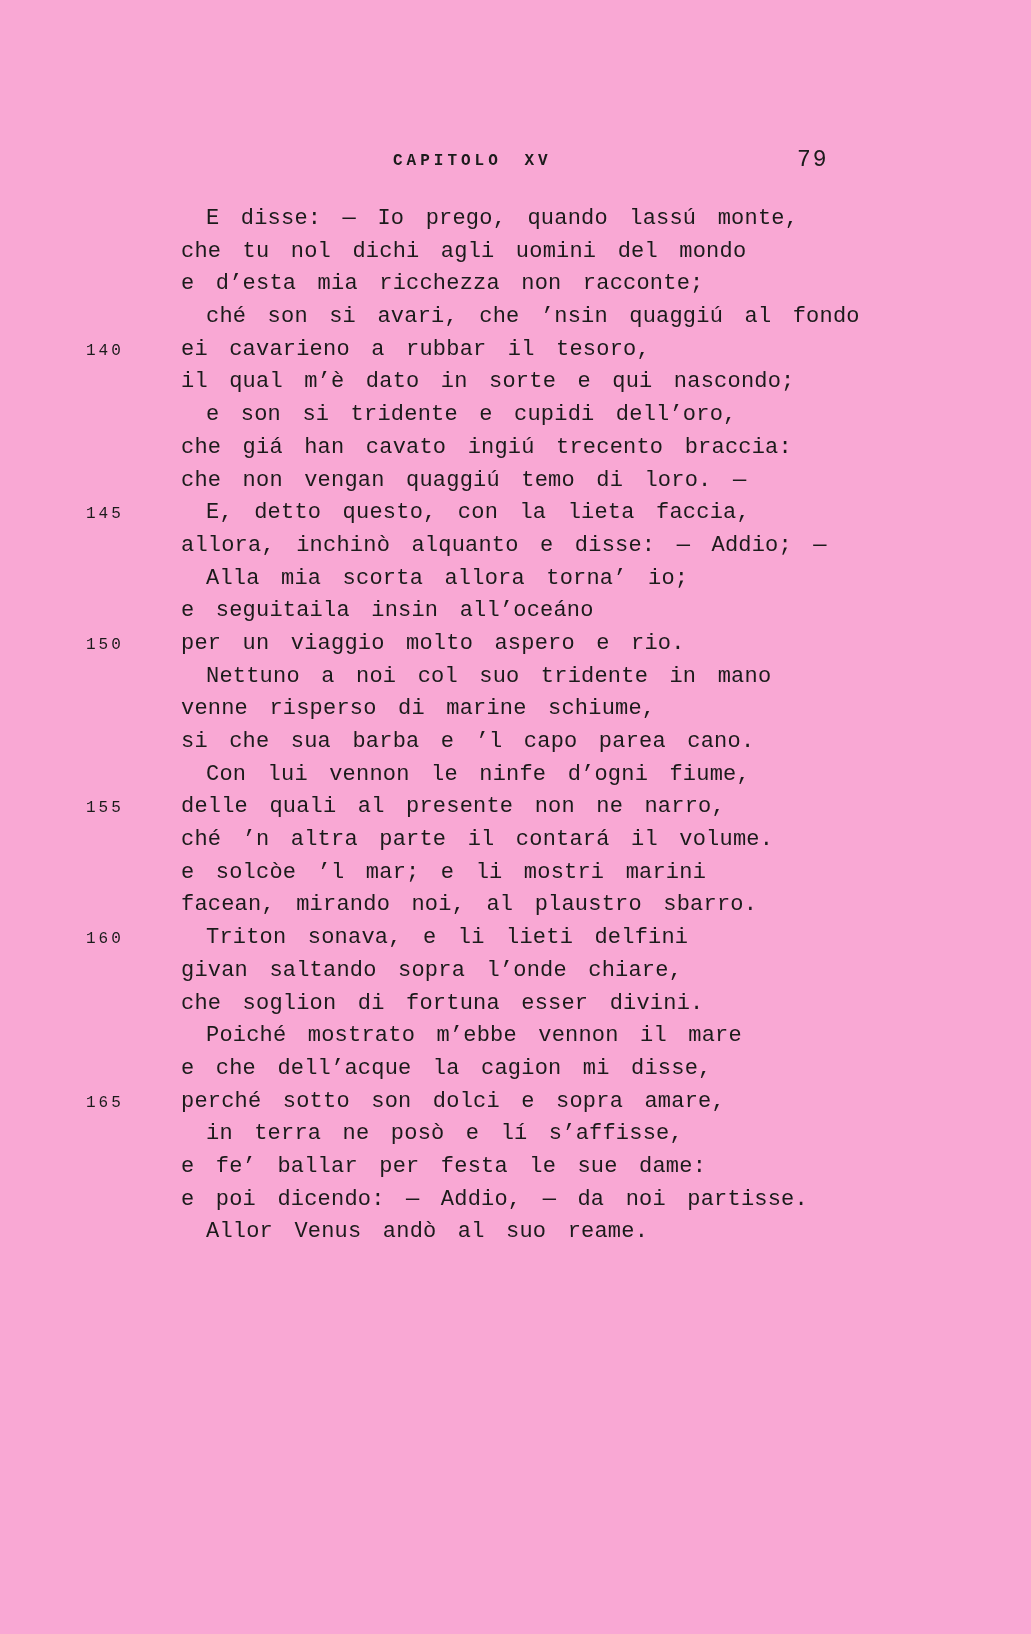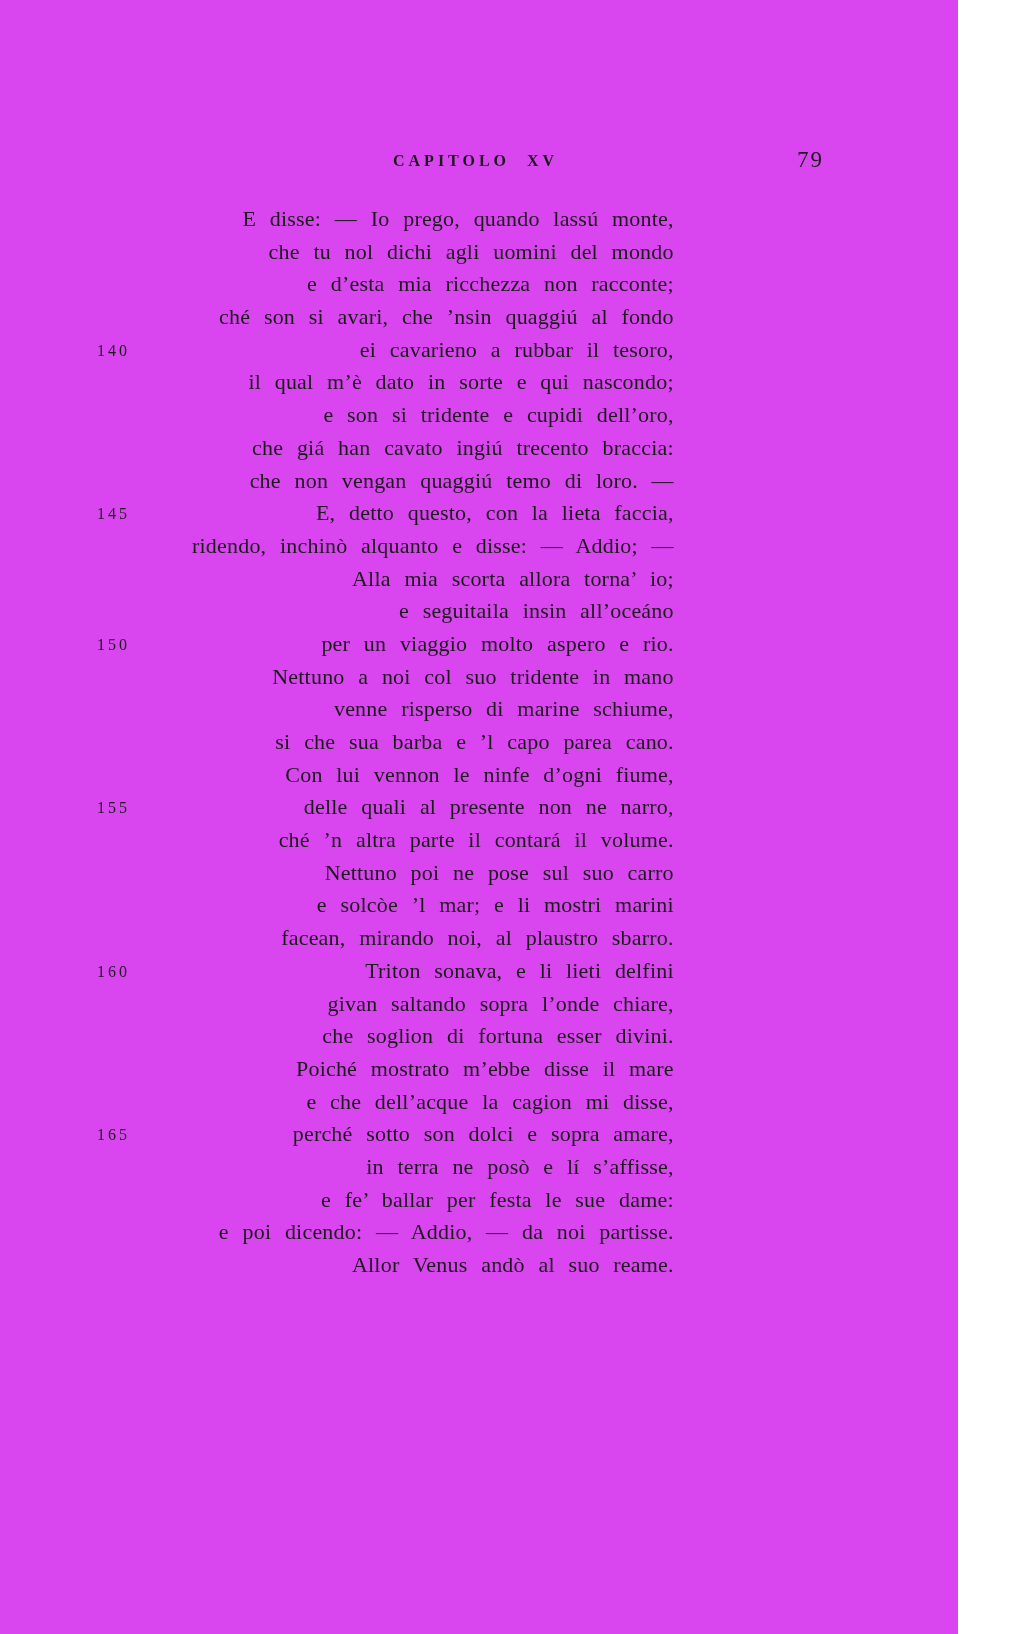--- a/index.html
+++ b/index.html
@@ -2,24 +2,24 @@
 <html><head>
 <meta charset="utf-8">
 <style>
   html, body {
     margin: 0;
     padding: 0;
     background: #ffffff;
   }
   .page {
     position: relative;
-    width: 958px;
+    width: 1031px;
     height: 1634px;
-    background: #d946ef;
-    font-family: Liberation Serif, serif;
+    background: #f9a8d4;
+    font-family: Liberation Mono, monospace;
     color: #1b1b1b;
     overflow: hidden;
   }
   .chapter-title {
     position: absolute;
     left: 393px;
     top: 152px;
     font-size: 16px;
     font-weight: 700;
     letter-spacing: 4px;
@@ -28,23 +28,22 @@
   }
   .page-number {
     position: absolute;
     left: 797px;
     top: 147px;
     font-size: 23px;
     letter-spacing: 2px;
   }
   .poem {
     position: absolute;
-    left: 192px;
+    left: 181px;
     top: 203px;
-    text-align: right;
   }
   .verse-line {
     position: relative;
     height: 32.7px;
     line-height: 32.7px;
     font-size: 22px;
     letter-spacing: 0.2px;
     word-spacing: 8px;
     white-space: nowrap;
   }
@@ -74,37 +73,36 @@
       <div class="verse-line indent"><span class="verse-text">E disse: — Io prego, quando lassú monte,</span></div>
       <div class="verse-line"><span class="verse-text">che tu nol dichi agli uomini del mondo</span></div>
       <div class="verse-line"><span class="verse-text">e d’esta mia ricchezza non racconte;</span></div>
       <div class="verse-line indent"><span class="verse-text">ché son si avari, che ’nsin quaggiú al fondo</span></div>
       <div class="verse-line"><span class="line-number">140</span><span class="verse-text">ei cavarieno a rubbar il tesoro,</span></div>
       <div class="verse-line"><span class="verse-text">il qual m’è dato in sorte e qui nascondo;</span></div>
       <div class="verse-line indent"><span class="verse-text">e son si tridente e cupidi dell’oro,</span></div>
       <div class="verse-line"><span class="verse-text">che giá han cavato ingiú trecento braccia:</span></div>
       <div class="verse-line"><span class="verse-text">che non vengan quaggiú temo di loro. —</span></div>
       <div class="verse-line indent"><span class="line-number">145</span><span class="verse-text">E, detto questo, con la lieta faccia,</span></div>
-      <div class="verse-line"><span class="verse-text">ridendo, inchinò alquanto e disse: — Addio; —</span></div>
+      <div class="verse-line"><span class="verse-text">allora, inchinò alquanto e disse: — Addio; —</span></div>
       <div class="verse-line indent"><span class="verse-text">Alla mia scorta allora torna’ io;</span></div>
       <div class="verse-line"><span class="verse-text">e seguitaila insin all’oceáno</span></div>
       <div class="verse-line"><span class="line-number">150</span><span class="verse-text">per un viaggio molto aspero e rio.</span></div>
       <div class="verse-line indent"><span class="verse-text">Nettuno a noi col suo tridente in mano</span></div>
       <div class="verse-line"><span class="verse-text">venne risperso di marine schiume,</span></div>
       <div class="verse-line"><span class="verse-text">si che sua barba e ’l capo parea cano.</span></div>
       <div class="verse-line indent"><span class="verse-text">Con lui vennon le ninfe d’ogni fiume,</span></div>
       <div class="verse-line"><span class="line-number">155</span><span class="verse-text">delle quali al presente non ne narro,</span></div>
       <div class="verse-line"><span class="verse-text">ché ’n altra parte il contará il volume.</span></div>
-      <div class="verse-line indent"><span class="verse-text">Nettuno poi ne pose sul suo carro</span></div>
       <div class="verse-line"><span class="verse-text">e solcòe ’l mar; e li mostri marini</span></div>
       <div class="verse-line"><span class="verse-text">facean, mirando noi, al plaustro sbarro.</span></div>
       <div class="verse-line indent"><span class="line-number">160</span><span class="verse-text">Triton sonava, e li lieti delfini</span></div>
       <div class="verse-line"><span class="verse-text">givan saltando sopra l’onde chiare,</span></div>
       <div class="verse-line"><span class="verse-text">che soglion di fortuna esser divini.</span></div>
-      <div class="verse-line indent"><span class="verse-text">Poiché mostrato m’ebbe disse il mare</span></div>
+      <div class="verse-line indent"><span class="verse-text">Poiché mostrato m’ebbe vennon il mare</span></div>
       <div class="verse-line"><span class="verse-text">e che dell’acque la cagion mi disse,</span></div>
       <div class="verse-line"><span class="line-number">165</span><span class="verse-text">perché sotto son dolci e sopra amare,</span></div>
       <div class="verse-line indent"><span class="verse-text">in terra ne posò e lí s’affisse,</span></div>
       <div class="verse-line"><span class="verse-text">e fe’ ballar per festa le sue dame:</span></div>
       <div class="verse-line"><span class="verse-text">e poi dicendo: — Addio, — da noi partisse.</span></div>
       <div class="verse-line indent"><span class="verse-text">Allor Venus andò al suo reame.</span></div>
     </div>
 </div>
 
 </body></html>

